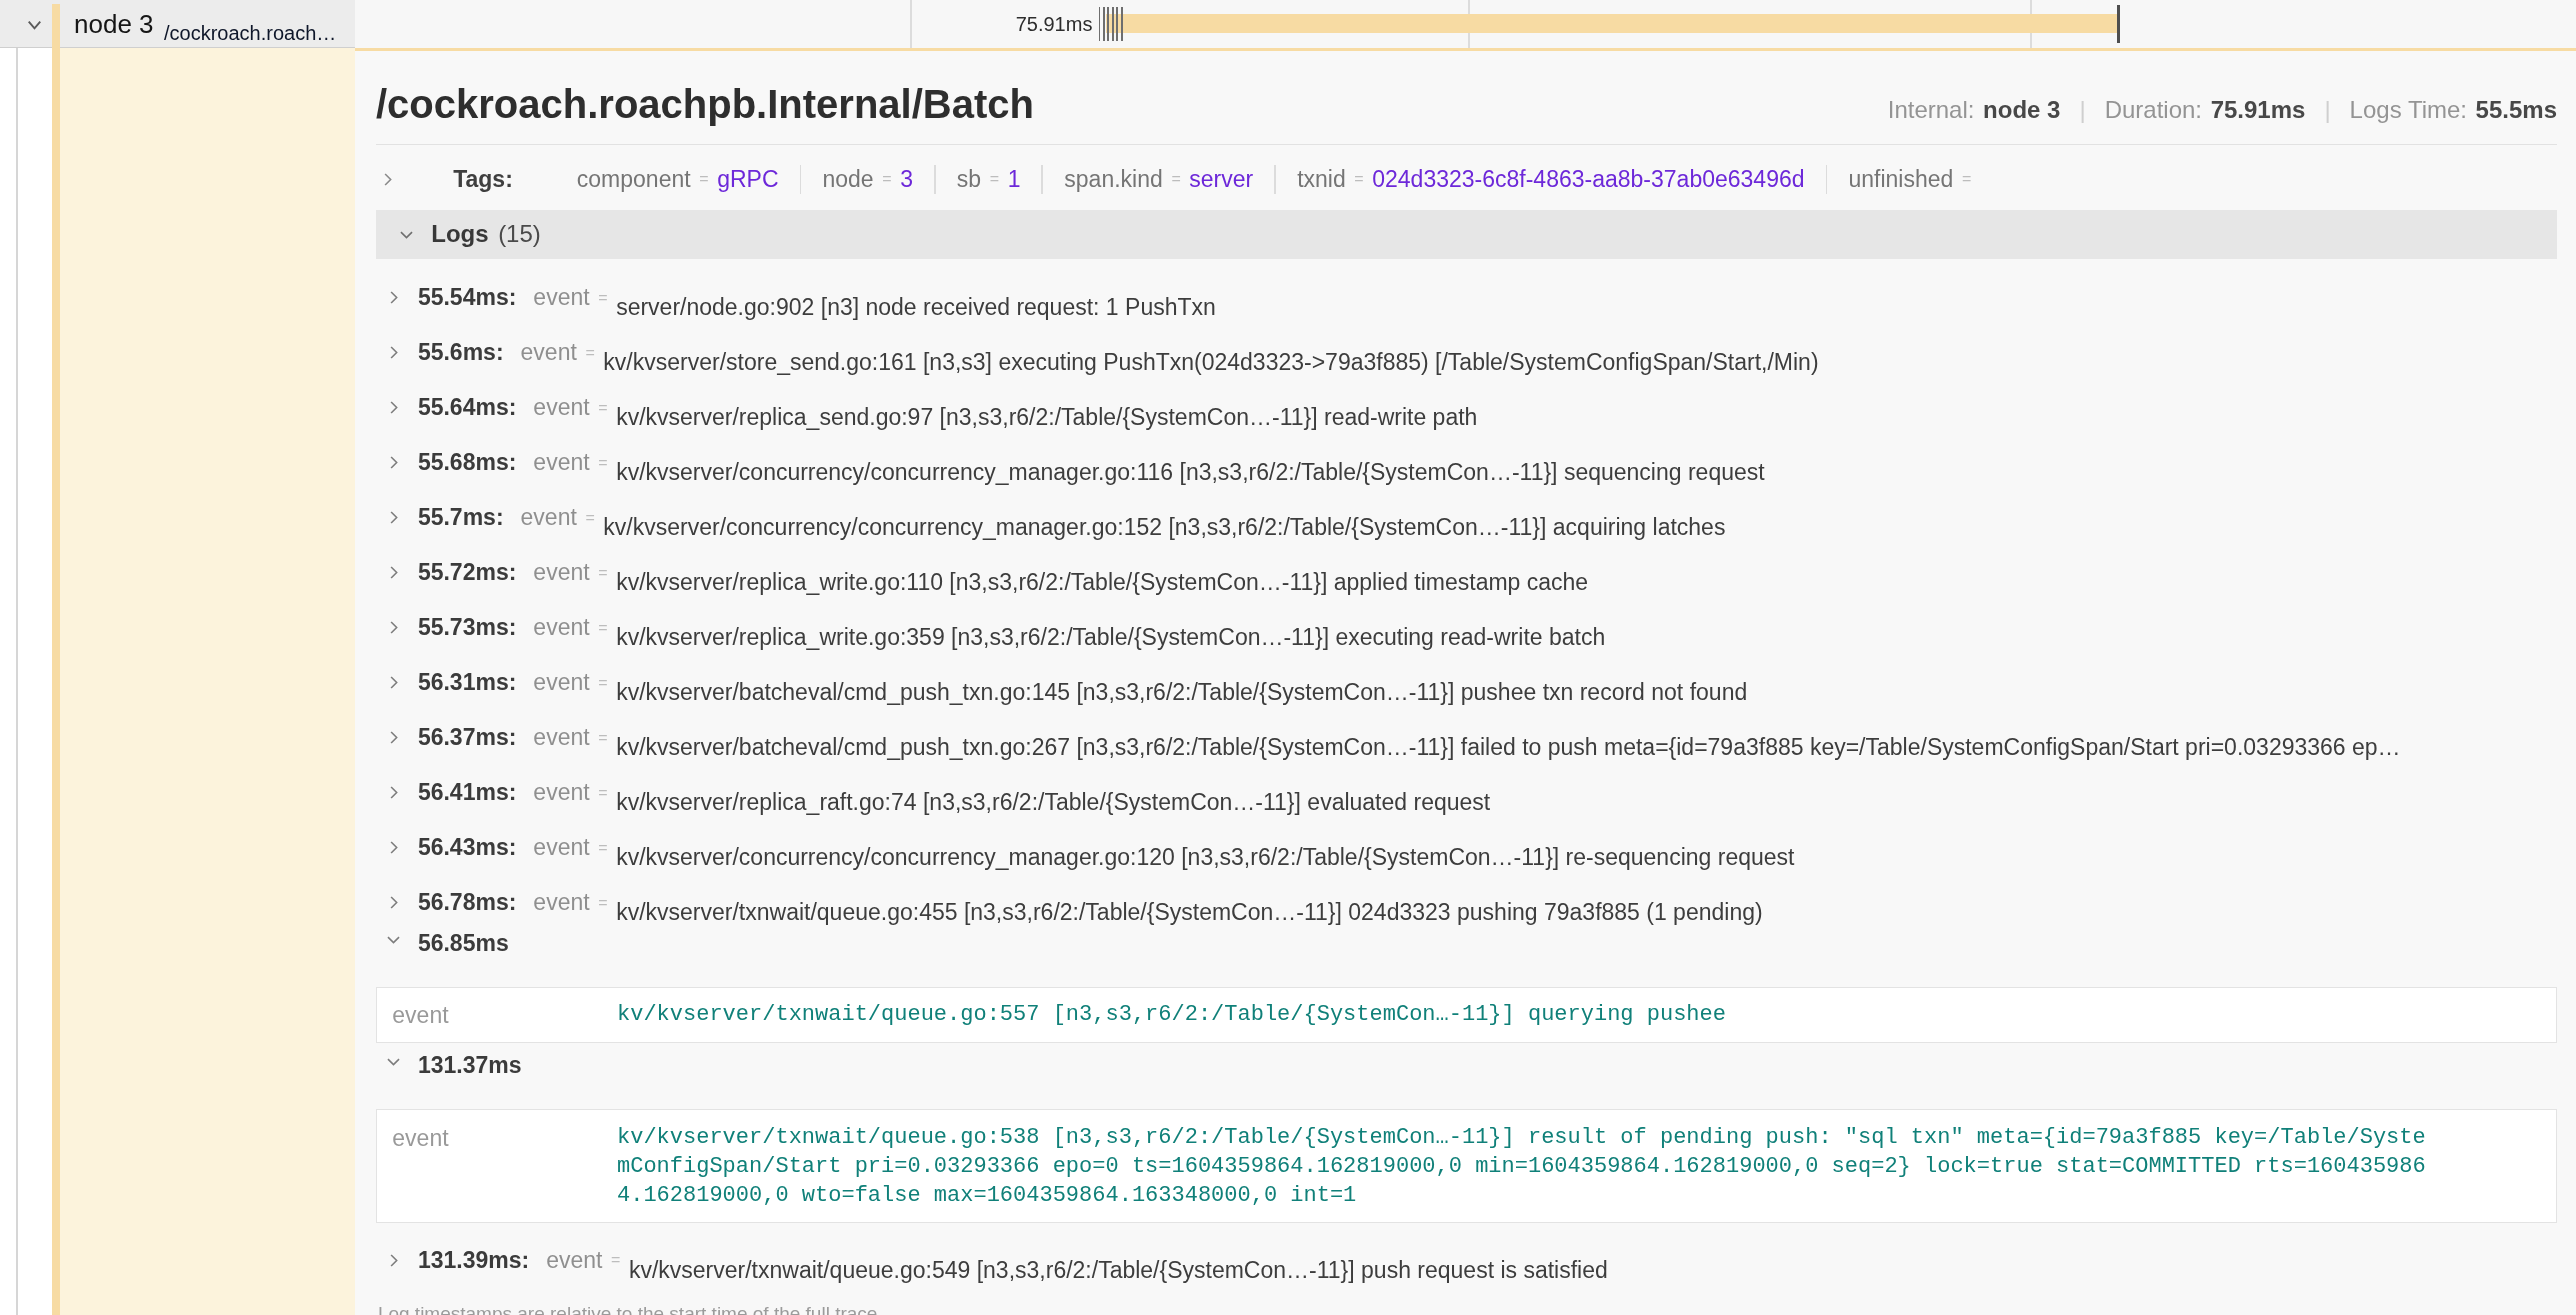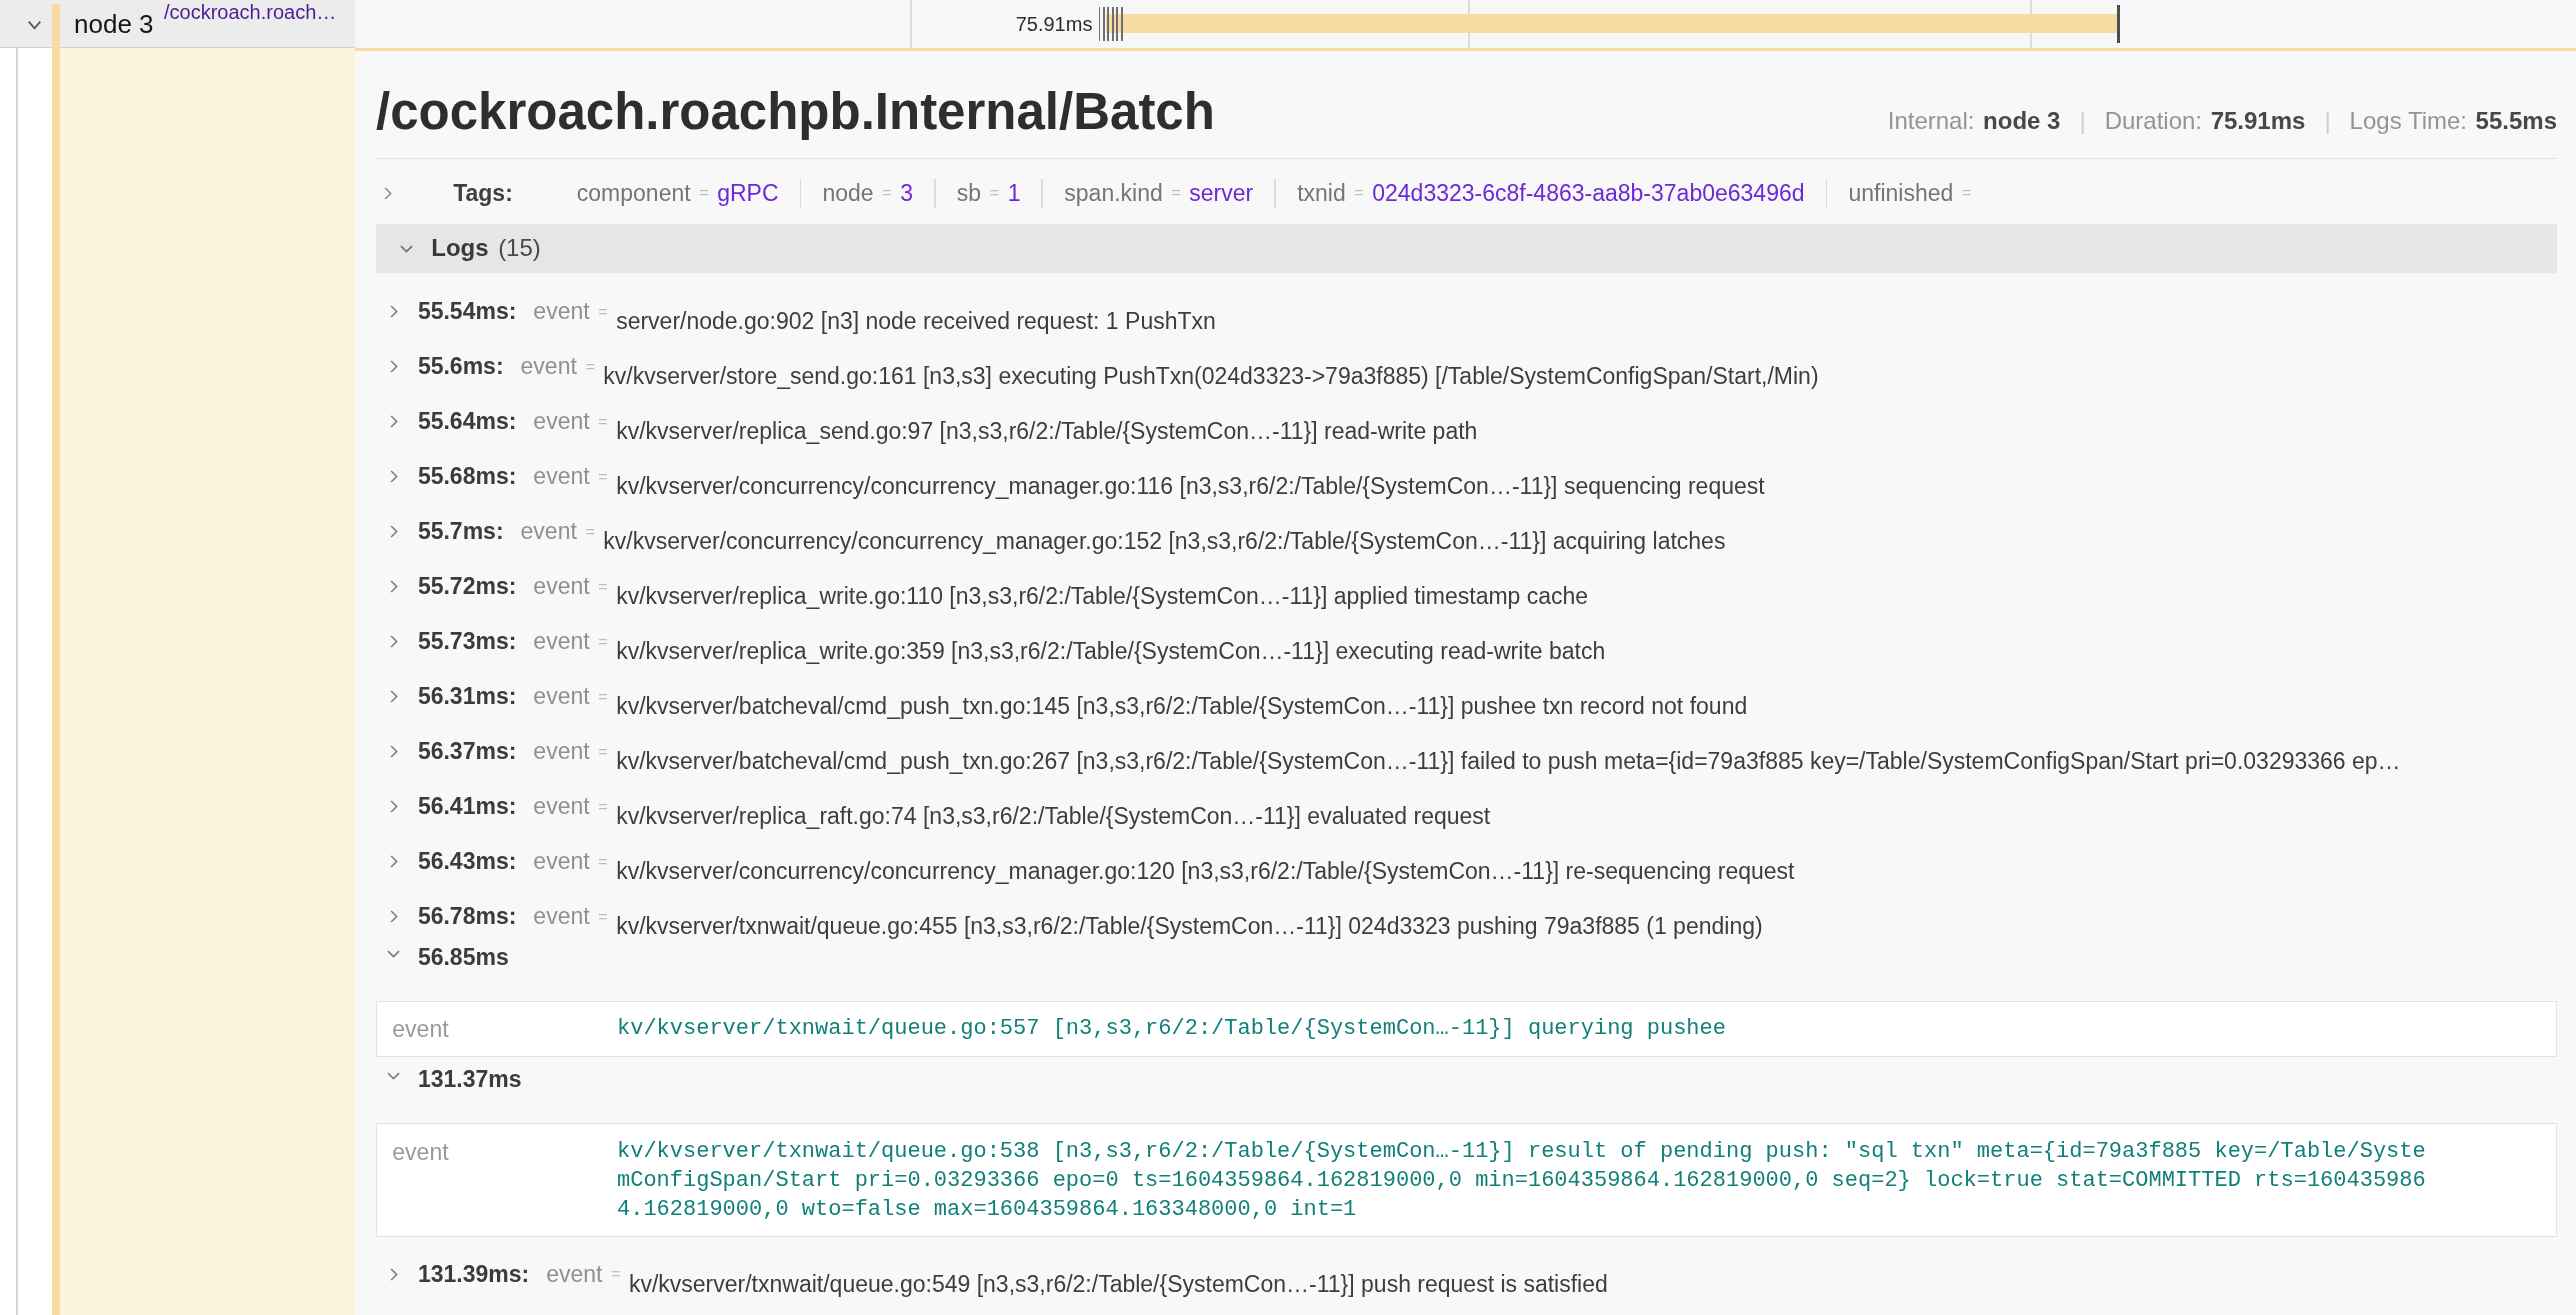--- a/index.html
+++ b/index.html
@@ -15,33 +15,33 @@
   
   .vline { position:absolute; left:16px; top:0; width:1.9px; height:1316px; background:#d6d6d6; z-index:1; }
   .accent-stripe { position:absolute; left:52px; top:3.8px; width:7.6px; height:1312px; background:var(--accent); z-index:6; }
   .crumb-col { position:absolute; left:60px; top:48px; width:295px; height:1268px; background:#fcf3dc; z-index:2; }
 
   
   .span-row { position:absolute; left:0; top:0; width:2576px; height:48px; z-index:4; }
   .span-row .name-cell { position:absolute; left:0; top:0; width:355px; height:48px; background:#ececec; border-bottom:1.9px solid #cfcfcf; }
   .row-chevron { position:absolute; left:23px; top:13.3px; color:#5a5a5a; }
   .svc-name { position:absolute; left:74px; top:8.6px; font-size:26px; color:#161616; }
-  .op-name  { position:absolute; left:164px; top:1px; font-size:20px; color:#4c1d95; }
+  .op-name  { position:absolute; left:164px; top:22px; font-size:20px; color:#0f172a; }
   .timeline-cell { position:absolute; left:355px; top:0; width:2221px; height:48px; background:#f7f7f7; }
   .gridline { position:absolute; top:0; bottom:0; width:1.9px; background:#dcdcdc; }
   .duration-label { position:absolute; top:50%; transform:translate(-100%,-50%); font-size:20px; color:#2d2d2d; white-space:nowrap; }
   .span-bar { position:absolute; top:14.3px; height:19px; background:var(--accent); }
   .log-marker { position:absolute; top:6.7px; height:34px; width:1.9px; background:#6e6e6e; }
   .end-marker { position:absolute; top:4.8px; height:38px; width:2.9px; background:#4e4e4e; }
 
   
   .detail { position:absolute; left:355px; top:48px; width:2221px; height:1268px; background:#f8f8f8;
             border-top:3.8px solid var(--accent); padding:23px 19px 0 21px; overflow:hidden; z-index:3; }
   .detail-header { display:flex; justify-content:space-between; align-items:baseline; margin-top:7.6px; }
-  .detail-title { font-size:51px; font-weight:700; color:#2e2e2e; }
+  .detail-title { font-size:40px; font-weight:700; color:#2e2e2e; }
   .detail-meta { display:flex; align-items:baseline; font-size:24px; }
   .meta-label { color:#949494; }
   .meta-value { color:#484848; font-weight:700; margin-left:8.6px; }
   .meta-sep { color:#cfcfcf; margin:0 19px; font-weight:400; }
   .header-rule { border-bottom:1.9px solid #e2e2e2; margin-top:17px; }
 
   .tags-row { display:flex; align-items:center; padding:20px 0 10.5px 1.9px; font-size:23px;gap:41px; }
   .tags-chevron { color:#8a8a8a; margin-right:15.3px; display:flex; }
   .tags-label { font-weight:700; color:#3f3f3f; margin-right:23px; }
   .tag-item { display:flex; align-items:center; white-space:nowrap; }

